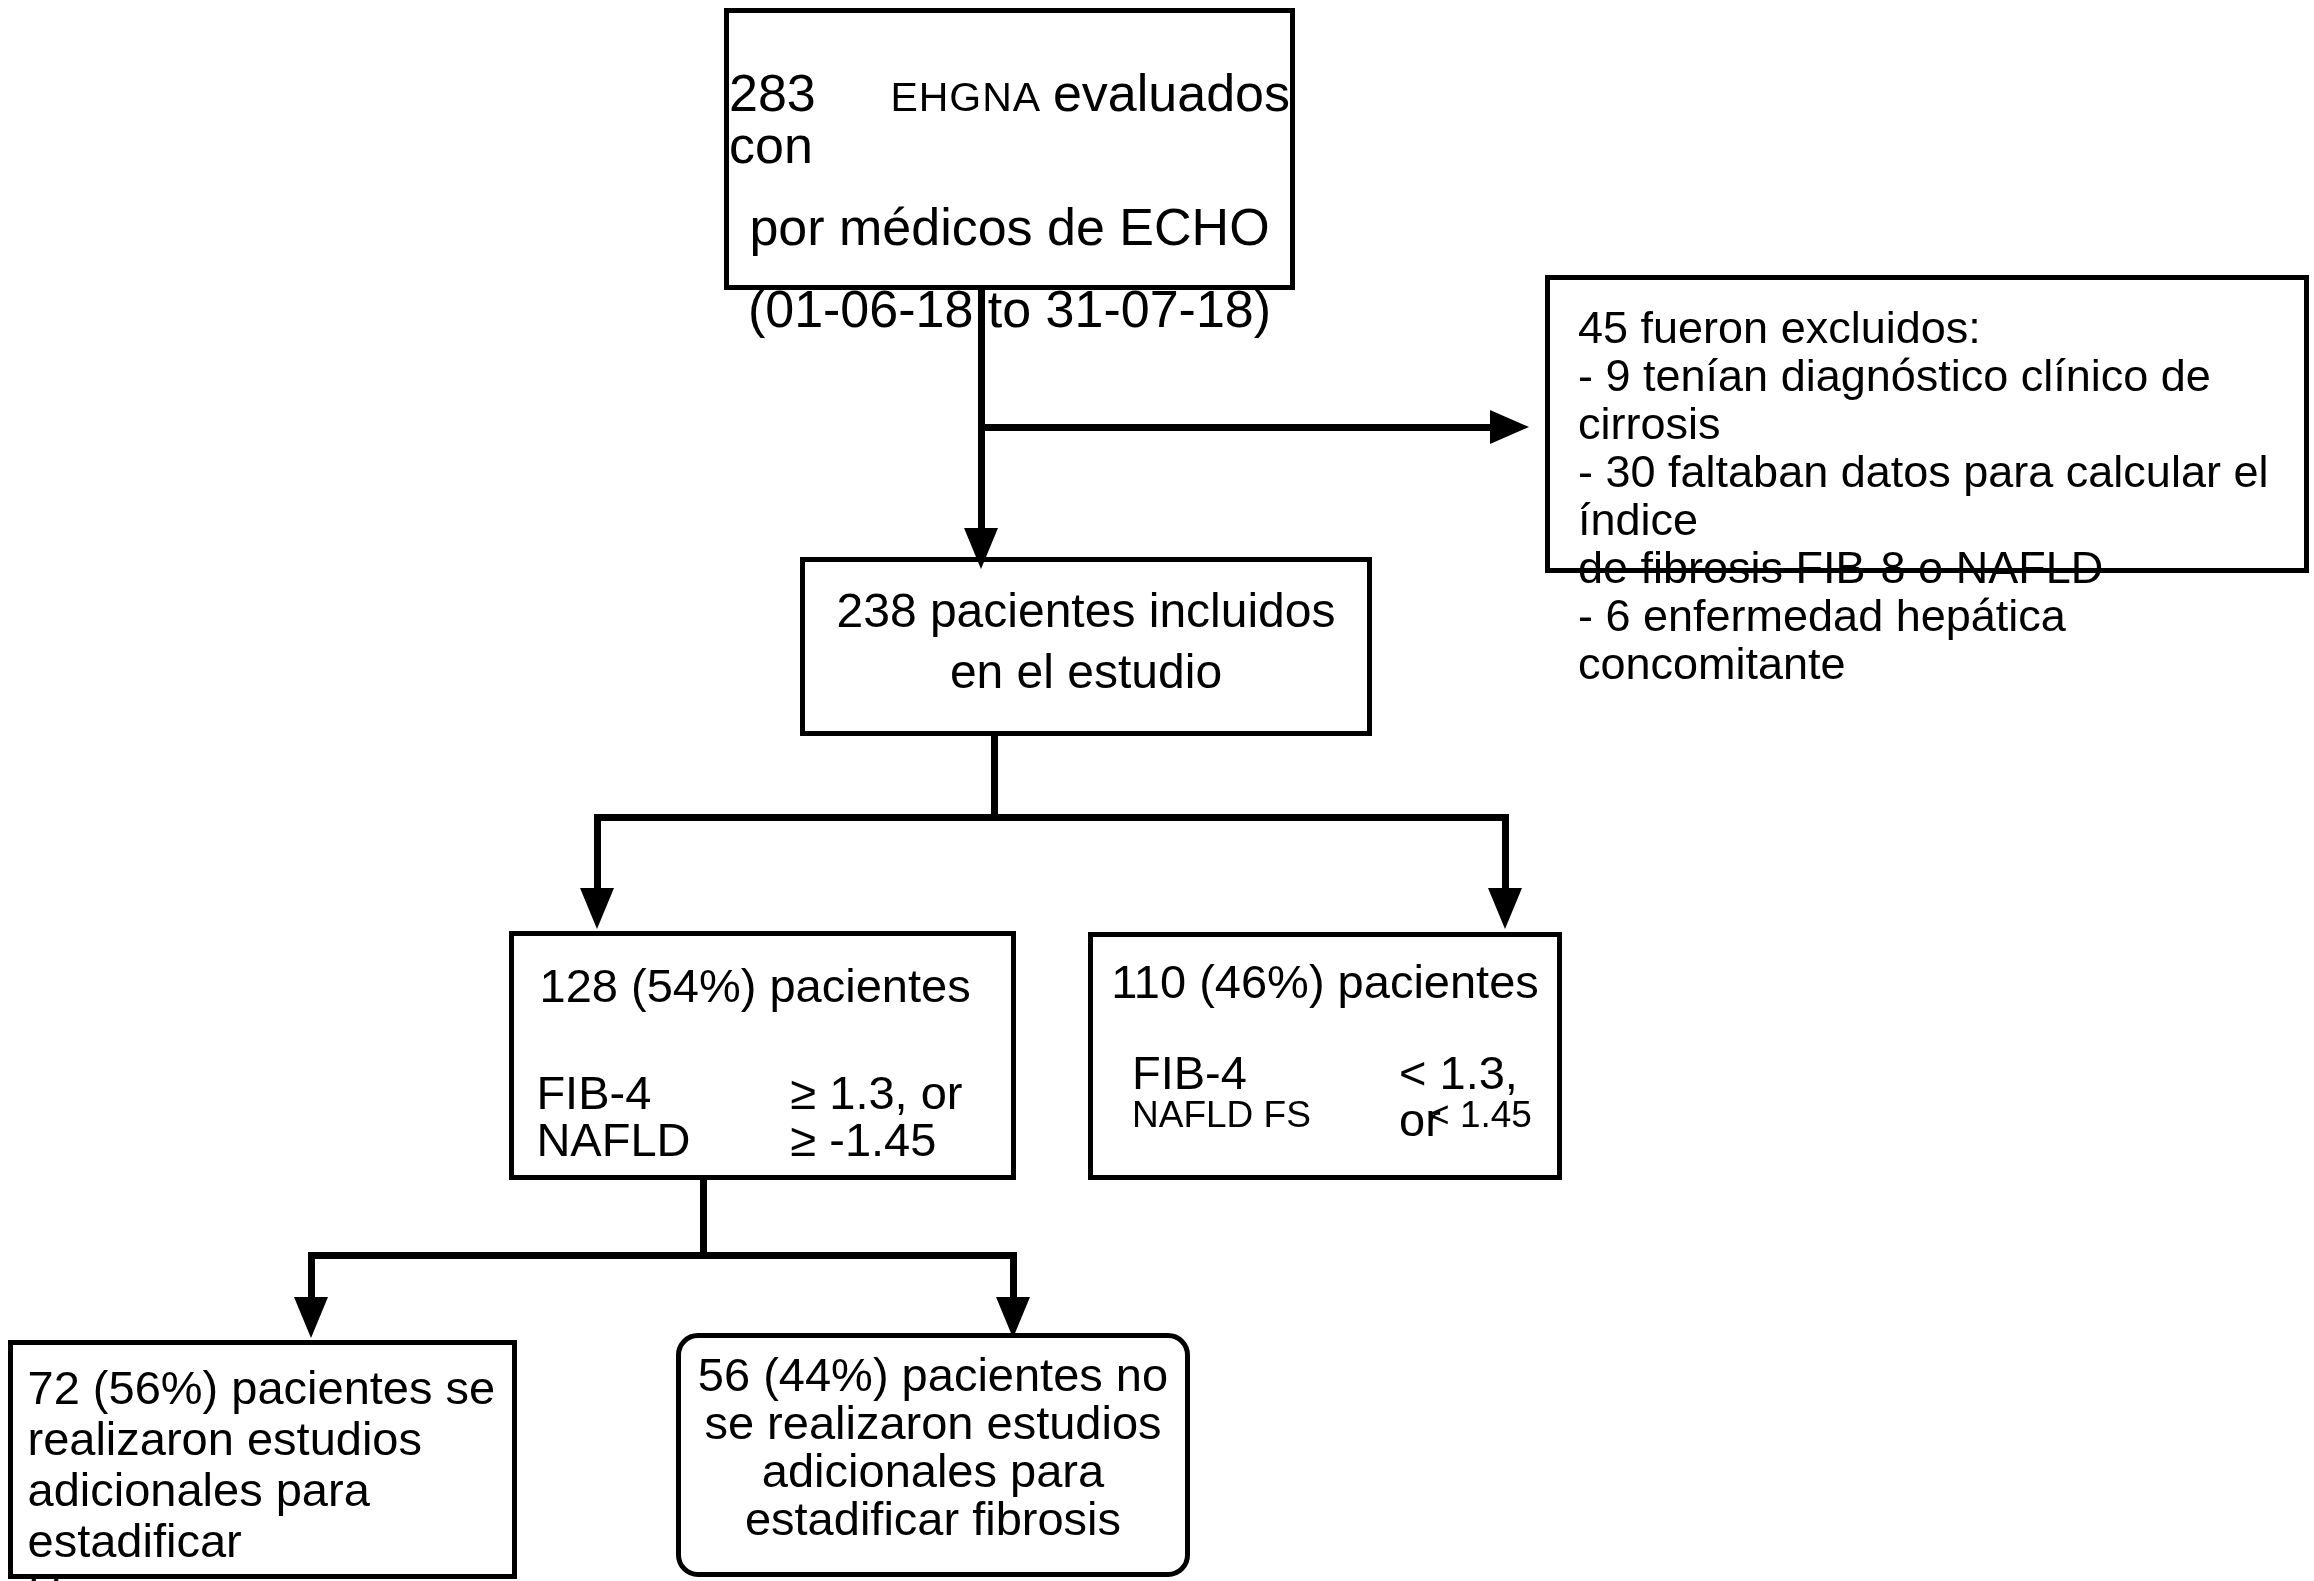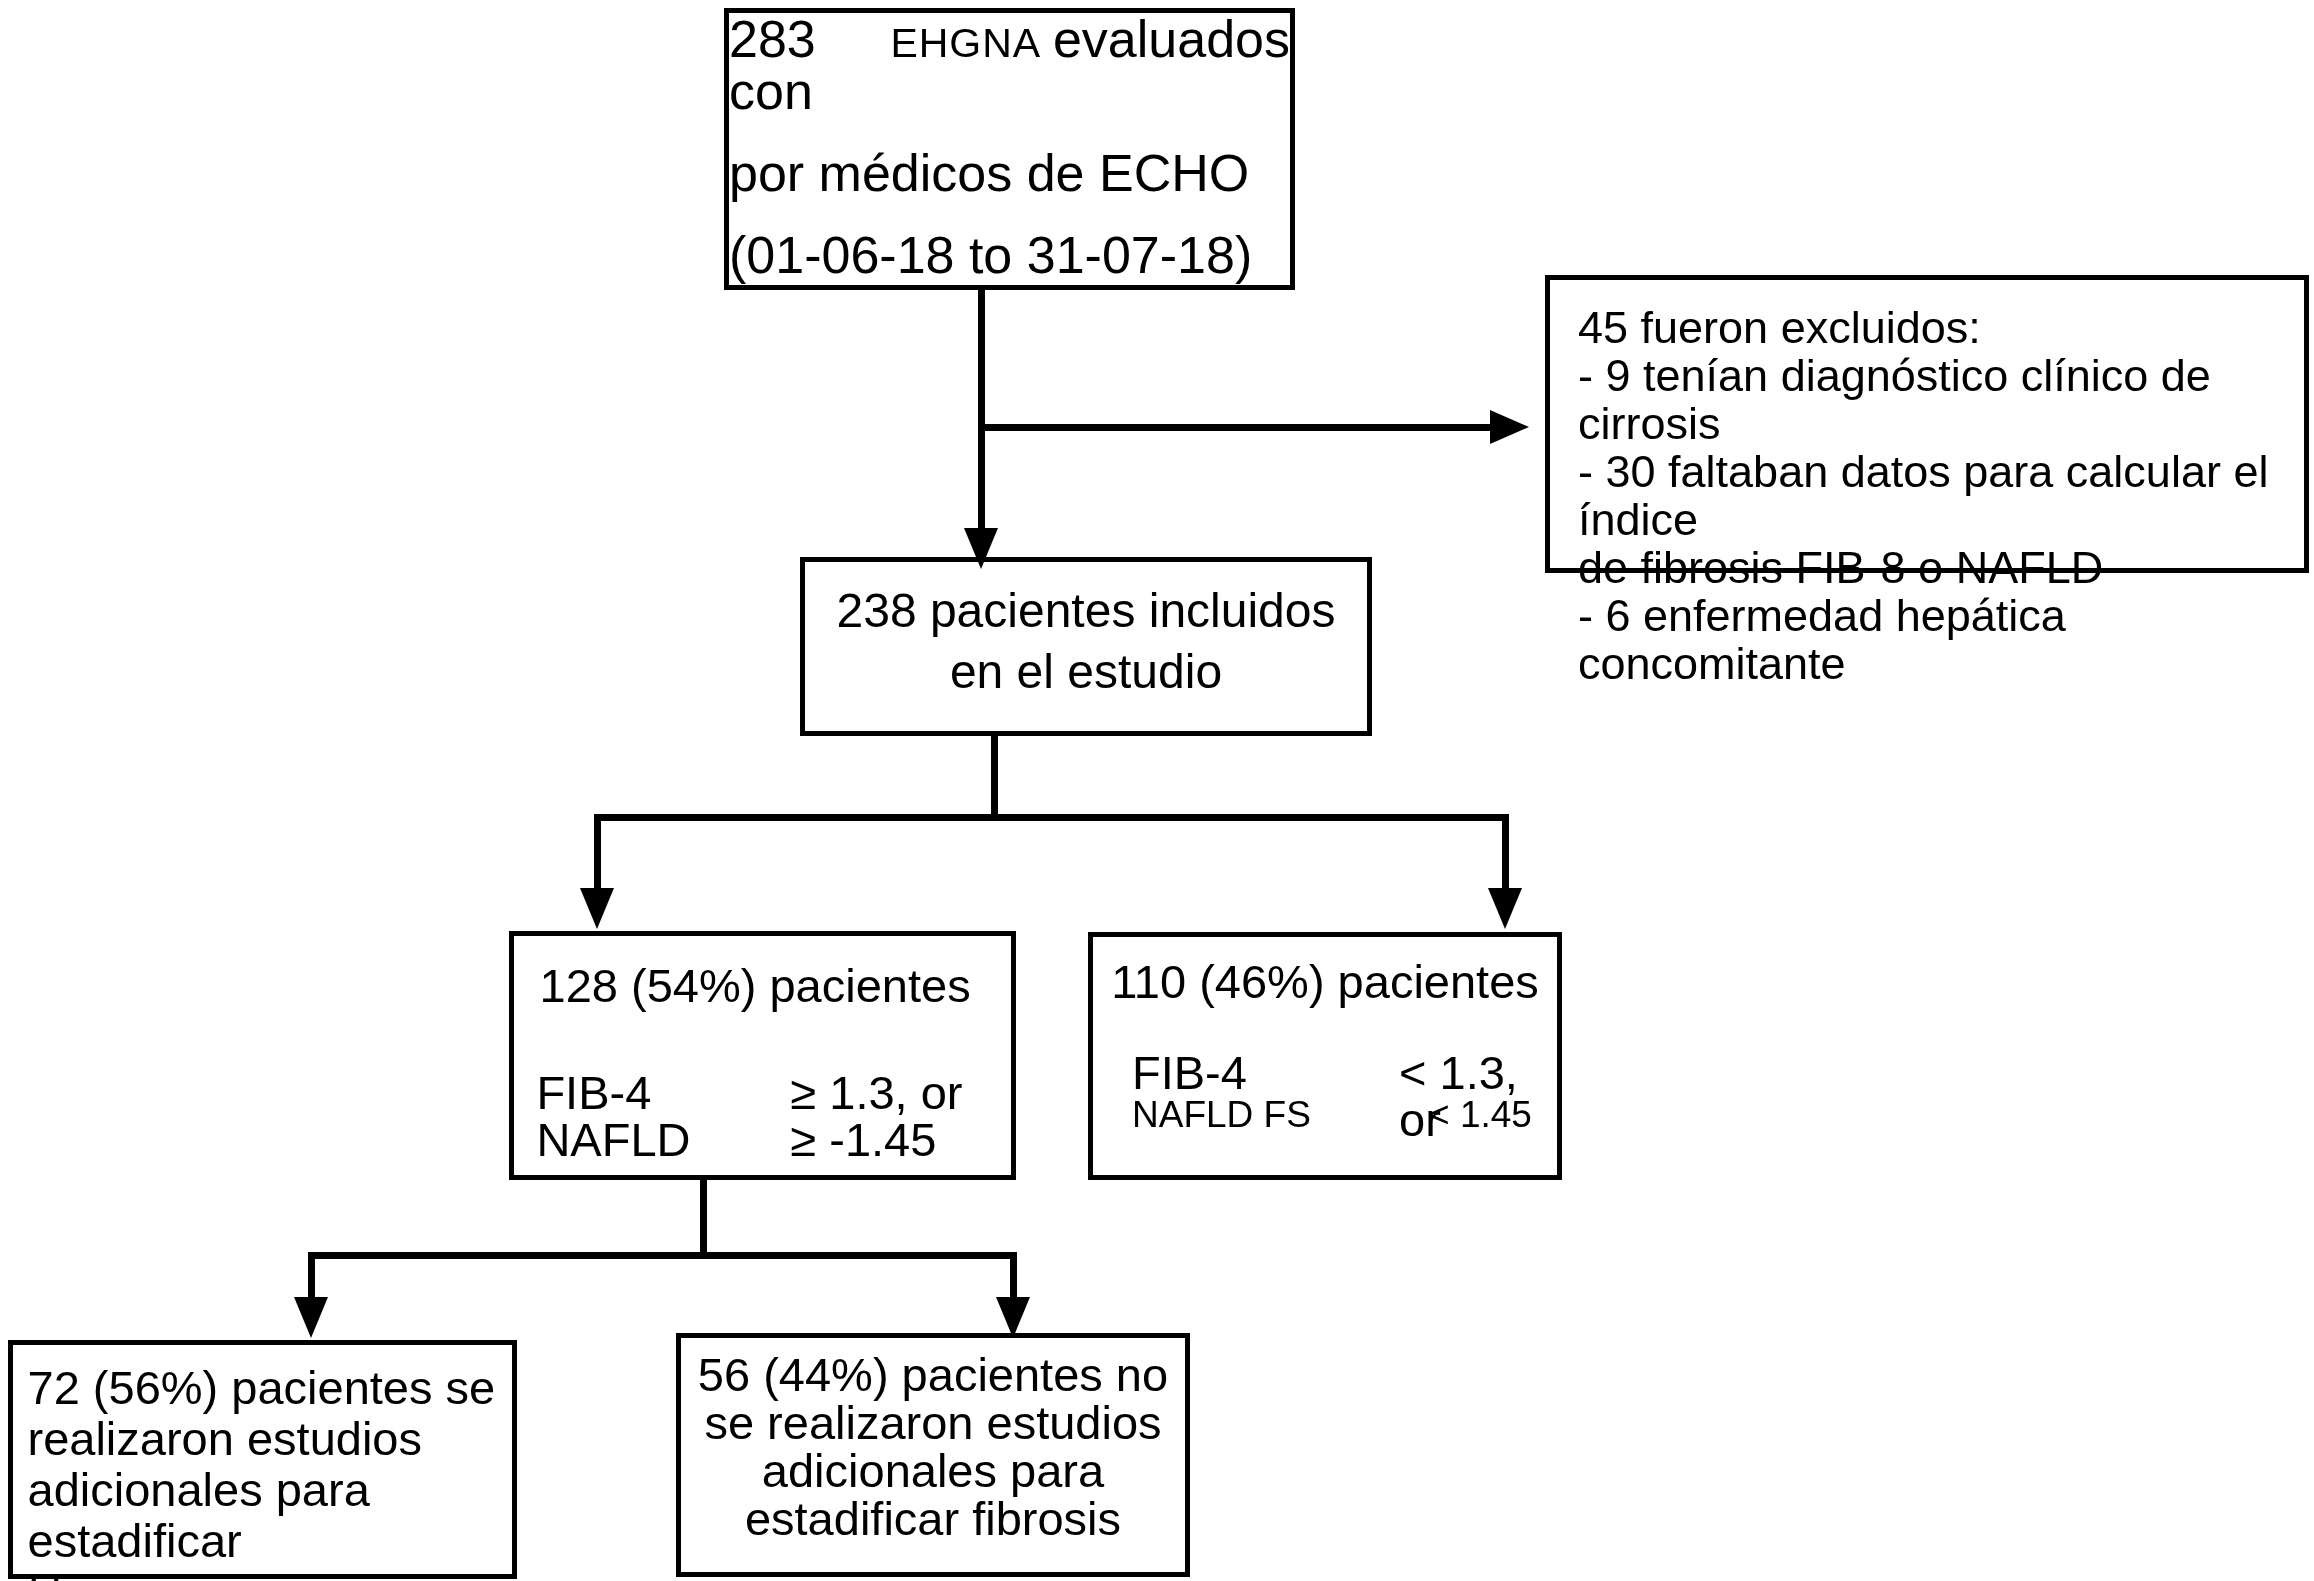--- a/index.html
+++ b/index.html
@@ -14,22 +14,22 @@
   }
   .box {
     position: absolute;
     box-sizing: border-box;
     border: 5.6px solid #000000;
     background: #ffffff;
   }
   
   .box-a {
     left: 724px; top: 7.5px; width: 571px; height: 282px;
-    display: flex; flex-direction: column; align-items: flex-start;
-    gap: 30px;
+    display: flex; flex-direction: column; align-items: center;
+    padding-top: 54px; gap: 30px;
     font-size: 52px; line-height: 1;
   }
   .box-a .l1 { display: flex; align-items: baseline; gap: 12px; }
   .acronym { font-size: 41px; letter-spacing: 0.9px; }
   
   .box-b {
     left: 1545px; top: 275px; width: 764px; height: 298px;
     padding: 24px 0 0 28px;
     font-size: 45px; line-height: 48px;
   }
@@ -64,21 +64,21 @@
   
   .box-f {
     left: 7.5px; top: 1340px; width: 509px; height: 239px;
     padding: 17px 5.6px 0 15px;
     font-size: 47px; line-height: 51px;
   }
   
   .box-g {
     left: 676px; top: 1333px; width: 514px; height: 244px;
     padding: 13px 7.5px 0 7.5px; text-align: center;
-    font-size: 47px; line-height: 48px;
+    font-size: 47px; line-height: 48px; border-radius: 22px;
   }
   
   .conn { position: absolute; background: #000000; }
   .c-a-down   { left: 978px; top: 287px;  width: 6.5px;  height: 244px; }
   .c-branch-r { left: 981px; top: 424px;  width: 511px; height: 6.5px;  }
   .c-c-down   { left: 991px; top: 735px;  width: 6.5px;  height: 86px;  }
   .c-bar1     { left: 594px;  top: 814px;  width: 915px; height: 6.5px;  }
   .c-bar1-l   { left: 594px;  top: 814px;  width: 6.5px;  height: 76px;  }
   .c-bar1-r   { left: 1502px; top: 814px;  width: 6.5px;  height: 76px;  }
   .c-d-down   { left: 700px;  top: 1180px; width: 6.5px;  height: 78px;  }

